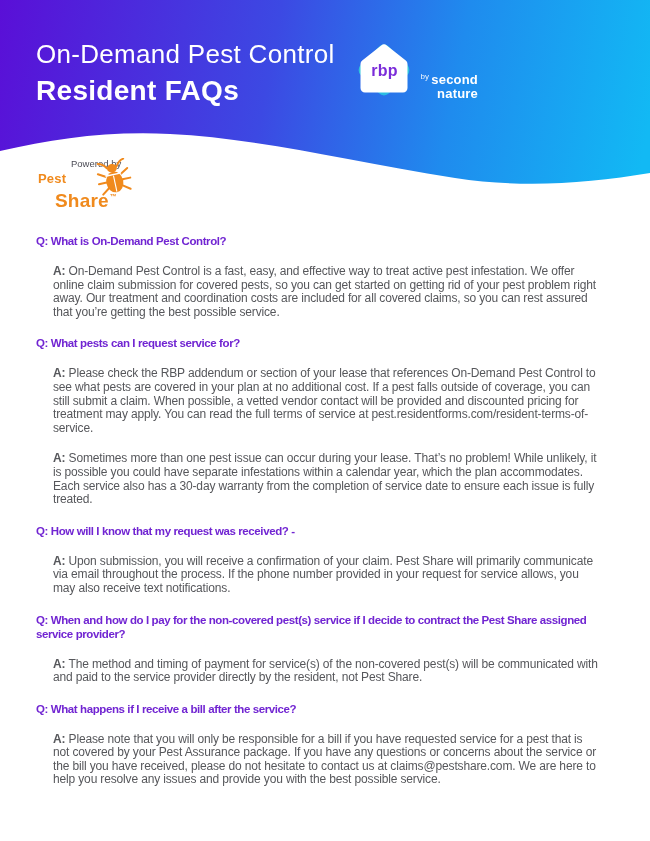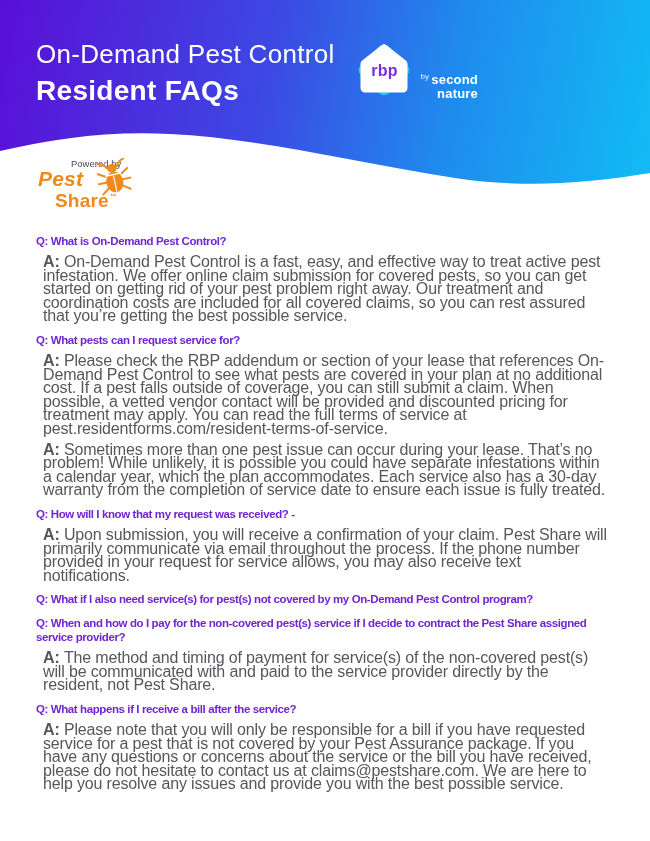--- a/index.html
+++ b/index.html
@@ -43,36 +43,36 @@
     color:var(--rbp-purple,#7B2CD9);font-size:16px;font-weight:700;letter-spacing:.2px;
   }
   .sn-text{color:#fff;text-align:right;line-height:1;}
   .sn-line1{font-size:13px;font-weight:700;letter-spacing:.2px;}
   .sn-by{font-size:8px;font-weight:400;vertical-align:5px;margin-right:2px;opacity:.92;}
   .sn-line2{font-size:13px;font-weight:700;letter-spacing:.2px;margin-top:1px;}
 
   
   .powered-by{position:absolute;left:38px;top:158px;width:120px;}
   .pb-label{font-size:9.5px;font-weight:500;color:var(--powered-gray,#4B4B55);margin:0 0 1px 1px;padding-left:32px;}
-  .pb-line1{font-size:21px;line-height:17px;font-weight:800;color:var(--brand-orange,#F08A1D);letter-spacing:.2px;font-style:italic;}
+  .pb-line1{font-size:13px;line-height:17px;font-weight:800;color:var(--brand-orange,#F08A1D);letter-spacing:.2px;}
   .pb-line2{font-size:19px;line-height:17px;font-weight:800;color:var(--brand-orange,#F08A1D);letter-spacing:.2px;margin-left:17px;margin-top:1px;}
   .pb-tm{font-size:7px;font-weight:700;vertical-align:8px;margin-left:1px;}
   .pb-bug{position:absolute;left:56px;top:0;}
 
   
   .faq-list{position:absolute;left:36px;top:224px;width:580px;}
   .faq-q{
     color:var(--question-purple,#7125D2);
     font-size:11.5px;font-weight:700;letter-spacing:-0.4px;
     line-height:14px;margin:10px 0 6px;
   }
   .faq-item:first-child .faq-q{margin-top:10px;}
   .faq-a{
     color:var(--body-gray,#56575B);
-    font-size:16px;letter-spacing:-0.15px;line-height:13.6px;margin:7px;
+    font-size:12px;letter-spacing:-0.15px;line-height:13.6px;margin:17px;
   }
   .ans-prefix{font-weight:700;}
 </style>
 </head>
 <body>
 
 <div class="page">
 
   <div class="header">
     <svg class="header-bg" width="650" height="200" viewBox="0 0 650 200" preserveAspectRatio="none">
@@ -154,21 +154,20 @@
 
   <section class="faq-item">
   </section>
 
   <section class="faq-item">
     <h3 class="faq-q">Q: How will I know that my request was received? -</h3>
     <p class="faq-a"><span class="ans-prefix">A: </span><span>Upon submission, you will receive a confirmation of your claim. Pest Share will primarily communicate via email throughout the process. If the phone number provided in your request for service allows, you may also receive text notifications.</span></p>
   </section>
 
   <section class="faq-item">
-    <h3 class="faq-q">Q: What if I also need service(s) for pest(s) not covered by my On-Demand Pest Control program?</h3>
   </section>
 
   <section class="faq-item">
     <h3 class="faq-q">Q: When and how do I pay for the non-covered pest(s) service if I decide to contract the Pest Share assigned service provider?</h3>
     <p class="faq-a"><span class="ans-prefix">A: </span><span>The method and timing of payment for service(s) of the non-covered pest(s) will be communicated with and paid to the service provider directly by the resident, not Pest Share.</span></p>
   </section>
 
   <section class="faq-item">
     <h3 class="faq-q">Q: What happens if I receive a bill after the service?</h3>
     <p class="faq-a"><span class="ans-prefix">A: </span><span>Please note that you will only be responsible for a bill if you have requested service for a pest that is not covered by your Pest Assurance package. If you have any questions or concerns about the service or the bill you have received, please do not hesitate to contact us at claims@pestshare.com. We are here to help you resolve any issues and provide you with the best possible service.</span></p>

